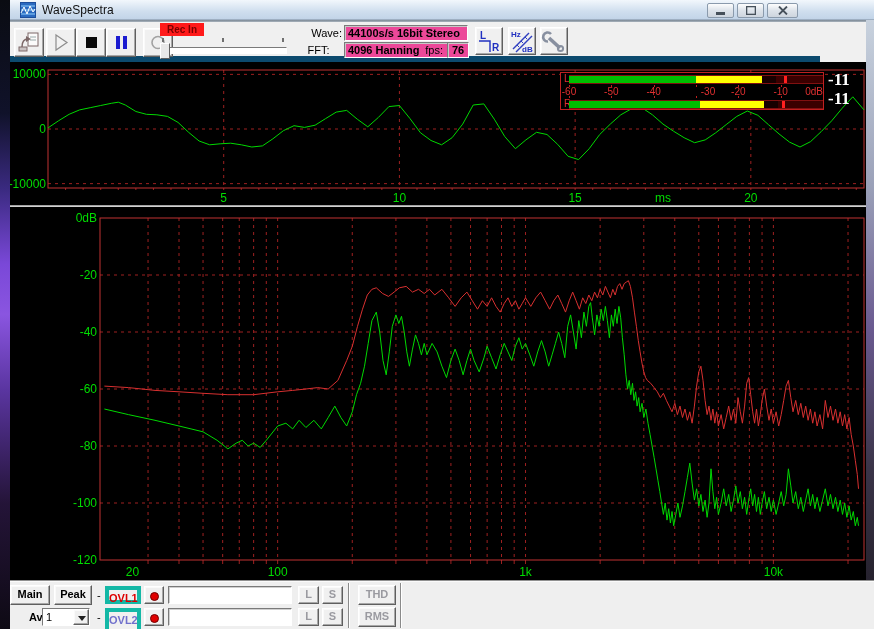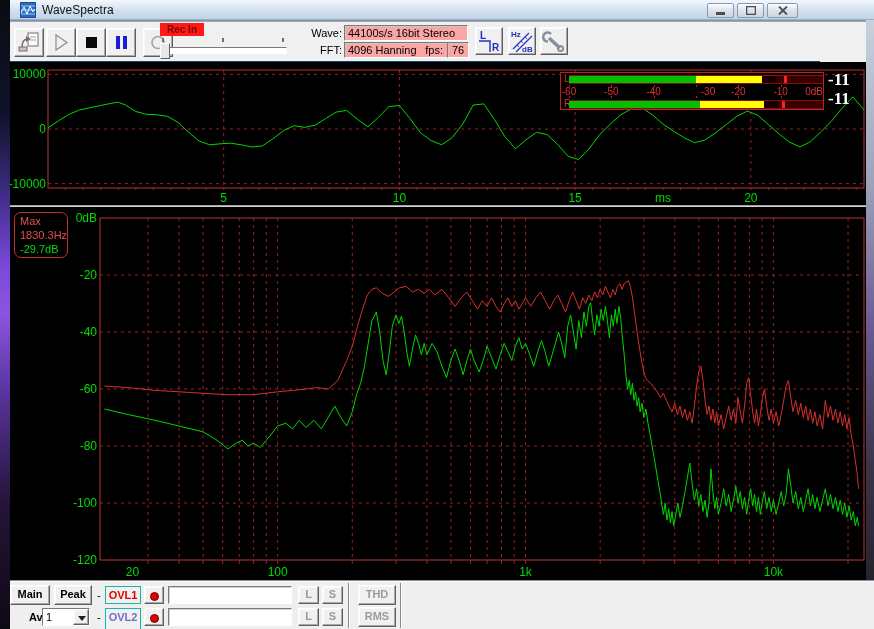--- a/index.html
+++ b/index.html
@@ -14,25 +14,25 @@
   #titlebar{position:absolute;left:0;top:0;width:864px;height:20px;
     background:linear-gradient(#f2f7fc,#cfdeee 60%,#c2d4e8);border-bottom:1px solid #9eafc2;}
   #titlebar .title{position:absolute;left:32px;top:3px;font-size:12px;color:#111;}
   .appicon{position:absolute;left:10px;top:2px;width:16px;height:16px;}
   .winbtn{position:absolute;top:3px;height:15px;border:1px solid #8a9aac;border-radius:2px;
     background:linear-gradient(#fdfdfd,#dde3ea 50%,#cdd5de);}
   .winbtn svg{display:block;margin:2px auto 0;}
   #btn-min{left:697px;width:27px;} #btn-max{left:727px;width:27px;} #btn-close{left:757px;width:31px;}
   
   #topline{position:absolute;left:0;top:20px;width:864px;height:2px;background:linear-gradient(#7b8794,#aab4be);}
-  #toolbar{position:absolute;left:0;top:22px;width:810px;height:40px;background:#f0f0f0;border-bottom:1px solid #0c4a6e;}
+  #toolbar{position:absolute;left:0;top:22px;width:810px;height:40px;background:#f0f0f0;border-bottom:6px solid #0c4a6e;}
   .btn3d{position:absolute;background:#f0f0f0;border:1px solid;border-color:#ffffff #5f5f5f #5f5f5f #ffffff;
     box-shadow:inset -1px -1px 0 #a8a8a8, inset 1px 1px 0 #fafafa;}
-  .sunk{position:absolute;border:1px solid;border-color:#7a7a7a #ffffff #ffffff #7a7a7a;background:#fca5a5;
-    box-shadow:inset 1px 1px 0 #c8c8c8;}
+  .sunk{position:absolute;border:1px solid;border-color:#7a7a7a #ffffff #ffffff #7a7a7a;background:#ec4899;
+    box-shadow:inset 1px 1px 0 #c8c8c8;font-weight:bold;}
   .tb-btn{width:30px;height:29px;top:6px;}
   .lbl{position:absolute;font-size:11px;color:#000;}
   #recin{position:absolute;left:150px;top:1px;width:44px;height:13px;background:#ff1a1a;color:#7a0000;
     font-size:10px;font-weight:bold;text-align:center;line-height:13px;}
   #slider{position:absolute;left:150px;top:16px;width:127px;height:22px;}
   #slider .tick{position:absolute;top:0;width:2px;height:4px;background:#707070;}
   #groove{position:absolute;left:0;top:9px;width:127px;height:7px;background:#fff;border:1px solid;
     border-color:#7a7a7a #ffffff #ffffff #7a7a7a;}
   #thumb{position:absolute;left:0;top:5px;width:10px;height:16px;background:#e8e8e8;border:1px solid;
     border-color:#ffffff #5f5f5f #5f5f5f #ffffff;}
@@ -58,21 +58,21 @@
   
   #maxbox{position:absolute;left:4px;top:5px;width:54px;height:46px;border:1px solid #c03030;border-radius:7px;
     padding:1px 0 0 5px;z-index:4;line-height:14px;font-size:11px;white-space:nowrap;}
   #maxbox .red{color:#e05050;} #maxbox .grn{color:#00dd00;}
   
   #bottombar{position:absolute;left:0;top:580px;width:864px;height:49px;background:#efefef;border-top:1px solid #909090;
     box-shadow:inset 0 1px 0 #fafafa;}
   .bb{font-size:11px;font-weight:bold;text-align:center;}
   .bb-btn{line-height:17px;color:#000;}
   .bb-dis{color:#9a9aa0;}
-  .flatbox{position:absolute;border:1px solid #14b8a6;background:#f0f0f0;text-align:center;font-size:11px;font-weight:bold;}
+  .flatbox{position:absolute;border:4px solid #14b8a6;background:#f0f0f0;text-align:center;font-size:11px;font-weight:bold;}
   .dotbtn{width:20px;height:18px;}
   .dot{display:inline-block;width:9px;height:9px;border-radius:50%;background:#e00000;border:1px solid #700000;margin-top:4px;}
   .txtinput{position:absolute;width:124px;height:18px;border:1px solid;border-color:#7a7a7a #ffffff #ffffff #7a7a7a;
     background:#fff;font-size:11px;padding:0 2px;box-shadow:inset 1px 1px 0 #d0d0d0;}
   .divider{position:absolute;top:2px;width:2px;height:45px;border-left:1px solid #8a8a8a;border-right:1px solid #ffffff;}
   #aveselect{position:absolute;left:32px;top:27px;width:48px;height:18px;border:1px solid;
     border-color:#7a7a7a #ffffff #ffffff #7a7a7a;background:#fff;}
   #aveselect .val{position:absolute;left:3px;top:2px;font-size:11px;}
   #avearrow{position:absolute;right:0;top:0;width:16px;height:16px;}
   .arrowglyph{position:absolute;left:4px;top:6px;width:0;height:0;border-left:4px solid transparent;
@@ -153,21 +153,21 @@
       <div id="slider">
         <div class="tick" style="left:2px"></div>
         <div class="tick" style="left:62px"></div>
         <div class="tick" style="left:122px"></div>
         <div id="groove"></div>
         <div id="thumb"></div>
       </div>
 
       <div class="lbl" style="left:285px;top:5px;width:47px;text-align:right">Wave:</div>
       <div class="sunk valuebox" style="left:334px;top:3px;width:124px;height:16px">44100s/s 16bit Stereo</div>
-      <div class="lbl" style="left:285px;top:22px;width:47px;text-align:right">FFT:</div>
+      <div class="lbl" style="left:285px;top:22px;width:47px;text-align:center">FFT:</div>
       <div class="sunk valuebox" style="left:334px;top:20px;width:104px;height:16px">4096 Hanning</div>
       <div class="lbl" style="left:400px;top:22px;width:33px;text-align:right">fps:</div>
       <div class="sunk valuebox" style="left:437px;top:20px;width:22px;height:16px;text-align:center">76</div>
 
       <div class="btn3d" style="left:465px;top:5px;width:28px;height:28px">
         <svg width="26" height="26">
           <text x="4" y="11" font-size="10" font-weight="bold" fill="#2030c0" font-family="Liberation Sans,sans-serif">L</text>
           <path d="M3,13 L14,13 L14,24" fill="none" stroke="#2030c0" stroke-width="1.4"></path>
           <text x="16" y="23" font-size="10" font-weight="bold" fill="#2030c0" font-family="Liberation Sans,sans-serif">R</text>
         </svg>
@@ -387,25 +387,20 @@
             <text x="763.404315005864" y="369" text-anchor="middle" font-size="12" fill="#00dd00" font-family="Liberation Sans, sans-serif">10k</text>
           </g>
           <clipPath id="specclip">
             <rect x="90" y="11" width="764" height="342"></rect>
           </clipPath>
           <g clip-path="url(#specclip)">
             <polyline points="94.4,179.1 118.4,180.6 145.0,183.4 169.0,184.8 193.0,186.3 217.9,187.7 243.6,187.7 267.7,184.8 282.7,183.4 295.9,182.0 307.7,180.6 318.2,182.0 327.9,173.4 336.7,153.5 342.3,139.3 347.5,119.3 352.5,102.2 357.3,88.0 361.9,82.3 366.3,80.8 372.6,86.5 378.5,89.4 384.1,85.1 389.4,80.8 396.2,79.4 402.5,85.1 408.5,82.3 414.2,86.5 419.5,82.3 424.7,88.0 431.9,82.3 438.7,90.8 445.1,99.4 451.2,90.8 456.9,85.1 462.3,93.7 467.5,102.2 472.4,93.7 477.1,99.4 481.6,90.8 486.0,99.4 490.2,105.1 494.2,96.5 498.0,90.8 501.8,99.4 505.4,93.7 508.9,102.2 512.2,96.5 515.5,90.8 520.8,99.4 525.8,90.8 530.6,85.1 535.2,93.7 539.6,102.2 543.8,93.7 547.8,88.0 551.7,96.5 555.5,105.1 559.2,93.7 562.7,85.1 566.1,93.7 569.4,102.2 572.7,90.8 575.8,96.5 578.8,88.0 581.8,93.7 584.6,85.1 587.4,90.8 590.1,82.3 592.8,88.0 595.4,79.4 597.9,85.1 600.4,90.8 602.8,82.3 605.2,88.0 607.5,79.4 609.8,76.6 612.0,82.3 614.2,76.6 616.3,75.1 618.4,73.7 620.4,79.4 622.5,90.8 624.4,105.1 626.4,119.3 628.3,133.6 630.1,144.9 632.0,156.3 633.8,164.9 635.6,170.6 637.3,173.4 640.7,176.3 644.1,180.6 647.3,184.8 650.4,190.6 653.4,186.3 656.4,193.4 659.2,199.1 662.0,204.8 664.8,196.3 667.4,207.6 670.0,199.1 672.5,210.5 675.0,202.0 677.4,213.3 679.8,204.8 682.1,216.2 684.4,199.1 686.6,179.1 688.8,164.9 690.9,159.2 693.0,173.4 695.1,193.4 697.1,207.6 699.0,199.1 701.0,213.3 702.9,202.0 704.8,216.2 706.6,204.8 708.4,219.0 711.1,207.6 713.7,221.9 716.2,210.5 718.7,199.1 721.1,213.3 723.5,202.0 725.8,216.2 728.0,190.6 730.3,204.8 732.4,216.2 734.6,199.1 736.7,176.3 738.7,170.6 740.7,187.7 742.7,204.8 744.6,216.2 746.5,202.0 748.4,219.0 750.3,207.6 752.1,193.4 754.4,182.0 756.7,199.1 759.0,213.3 761.2,202.0 763.4,216.2 766.1,204.8 768.7,219.0 771.2,207.6 773.7,193.4 776.1,179.1 778.4,173.4 780.8,190.6 783.0,204.8 785.7,193.4 788.3,207.6 790.8,196.3 793.3,210.5 795.7,199.1 798.1,213.3 800.4,202.0 802.7,216.2 804.9,204.8 807.1,219.0 809.9,207.6 812.6,221.9 815.3,193.4 818.0,210.5 820.5,199.1 823.0,213.3 825.5,202.0 827.9,216.2 830.2,204.8 832.5,219.0 834.7,207.6 836.9,221.9 839.1,210.5 841.2,227.6 843.3,239.0 845.3,253.3 847.3,267.5 848.5,281.8" fill="none" stroke="#d83030" stroke-width="1"></polyline>
             <polyline points="94.4,202.0 118.4,207.6 145.0,213.3 169.0,219.0 193.0,224.8 207.1,233.3 217.9,241.9 226.1,236.2 232.3,233.3 238.1,239.0 243.6,236.2 250.2,240.4 256.3,233.3 267.7,219.0 275.9,216.2 282.7,221.9 289.1,213.3 295.9,220.5 303.9,213.3 311.3,221.9 318.2,210.5 324.8,199.1 330.9,210.5 336.7,219.0 342.3,204.8 346.5,187.7 350.6,176.3 354.5,159.2 358.2,136.4 361.9,113.6 366.3,105.1 369.7,125.0 373.0,153.5 376.2,167.8 379.3,144.9 382.3,119.3 385.9,107.9 388.8,116.5 391.5,109.3 394.2,125.0 396.8,144.9 399.4,159.2 402.5,142.1 405.5,127.9 408.5,136.4 411.4,147.8 414.2,136.4 416.9,147.8 422.1,136.4 427.1,144.9 431.9,159.2 436.5,170.6 440.9,153.5 445.1,142.1 449.2,153.5 453.1,167.8 456.9,153.5 460.5,142.1 464.1,153.5 469.2,164.9 474.0,150.7 477.1,139.3 481.6,150.7 486.0,162.0 490.2,147.8 494.2,136.4 498.0,144.9 501.8,153.5 505.4,139.3 508.9,130.7 512.2,142.1 515.5,136.4 519.8,147.8 523.8,159.2 527.7,144.9 531.5,133.6 535.2,144.9 538.7,159.2 542.1,147.8 545.4,136.4 548.6,125.0 551.7,136.4 554.8,150.7 557.7,119.3 560.6,107.9 563.4,125.0 566.1,142.1 568.8,113.6 571.4,130.7 573.9,105.1 576.4,119.3 578.8,99.4 580.6,95.6 582.3,110.8 584.6,127.9 586.9,107.9 589.1,119.3 591.2,102.2 593.3,113.6 595.4,99.4 597.4,113.6 599.4,130.7 601.4,107.9 603.3,119.3 605.2,102.2 607.0,116.5 608.9,99.4 610.7,110.8 612.4,130.7 614.2,147.8 615.9,167.8 617.6,182.0 619.2,173.4 620.8,187.7 622.5,176.3 624.0,193.4 625.6,184.8 627.1,199.1 628.7,190.6 630.1,204.8 632.0,196.3 633.8,210.5 635.9,202.0 638.0,216.2 640.1,227.6 642.1,239.0 644.1,250.4 646.0,261.8 647.9,273.2 649.8,284.6 651.6,296.0 653.4,307.4 655.2,296.0 657.0,313.1 658.7,301.7 660.4,316.0 662.0,304.5 663.7,318.8 665.8,307.4 667.9,296.0 670.0,310.3 672.5,298.9 675.0,284.6 677.4,270.3 679.8,256.1 682.1,276.1 684.4,293.1 686.6,281.8 688.8,298.9 690.9,287.4 693.0,304.5 695.1,293.1 697.1,310.3 699.0,296.0 701.0,261.8 702.9,284.6 704.8,301.7 706.6,290.3 708.4,307.4 711.1,296.0 713.7,281.8 716.2,298.9 718.7,287.4 721.1,304.5 723.5,293.1 725.8,278.9 728.0,296.0 730.3,284.6 732.4,301.7 734.6,290.3 736.7,307.4 738.7,293.1 740.7,281.8 742.7,298.9 744.6,287.4 746.5,304.5 748.4,290.3 750.3,307.4 752.1,296.0 754.4,284.6 756.7,301.7 759.0,290.3 761.2,304.5 763.4,293.1 766.1,307.4 768.7,296.0 771.2,284.6 773.7,298.9 776.1,287.4 778.4,261.8 780.8,278.9 783.0,296.0 785.7,284.6 788.3,301.7 790.8,290.3 793.3,304.5 795.7,293.1 798.1,281.8 800.4,298.9 802.7,287.4 804.9,301.7 807.1,290.3 809.9,304.5 812.6,293.1 815.3,281.8 818.0,298.9 820.5,287.4 823.0,301.7 825.5,290.3 827.9,304.5 830.2,293.1 832.5,307.4 834.7,296.0 836.9,310.3 839.1,298.9 841.2,313.1 843.3,304.5 845.3,318.8 847.3,310.3 848.5,318.8" fill="none" stroke="#00d800" stroke-width="1"></polyline>
           </g>
         </svg>
-      <div id="maxbox">
-        <div class="red">Max</div>
-        <div class="red">1830.3Hz</div>
-        <div class="grn">-29.7dB</div>
-      </div>
     </div>
 
     <div id="glass-right"></div>
 
     <div id="bottombar">
       <div class="btn3d bb bb-btn" style="left:0;top:4px;width:40px;height:20px">Main</div>
       <div class="btn3d bb bb-btn" style="left:44px;top:4px;width:38px;height:20px">Peak</div>
       <div class="lbl" style="left:87px;top:8px">-</div>
       <div class="flatbox" style="left:95px;top:5px;width:36px;height:18px;line-height:16px;color:#dd0000">OVL1</div>
       <div class="btn3d dotbtn" style="left:134px;top:5px;text-align:center"><span class="dot"></span></div>

